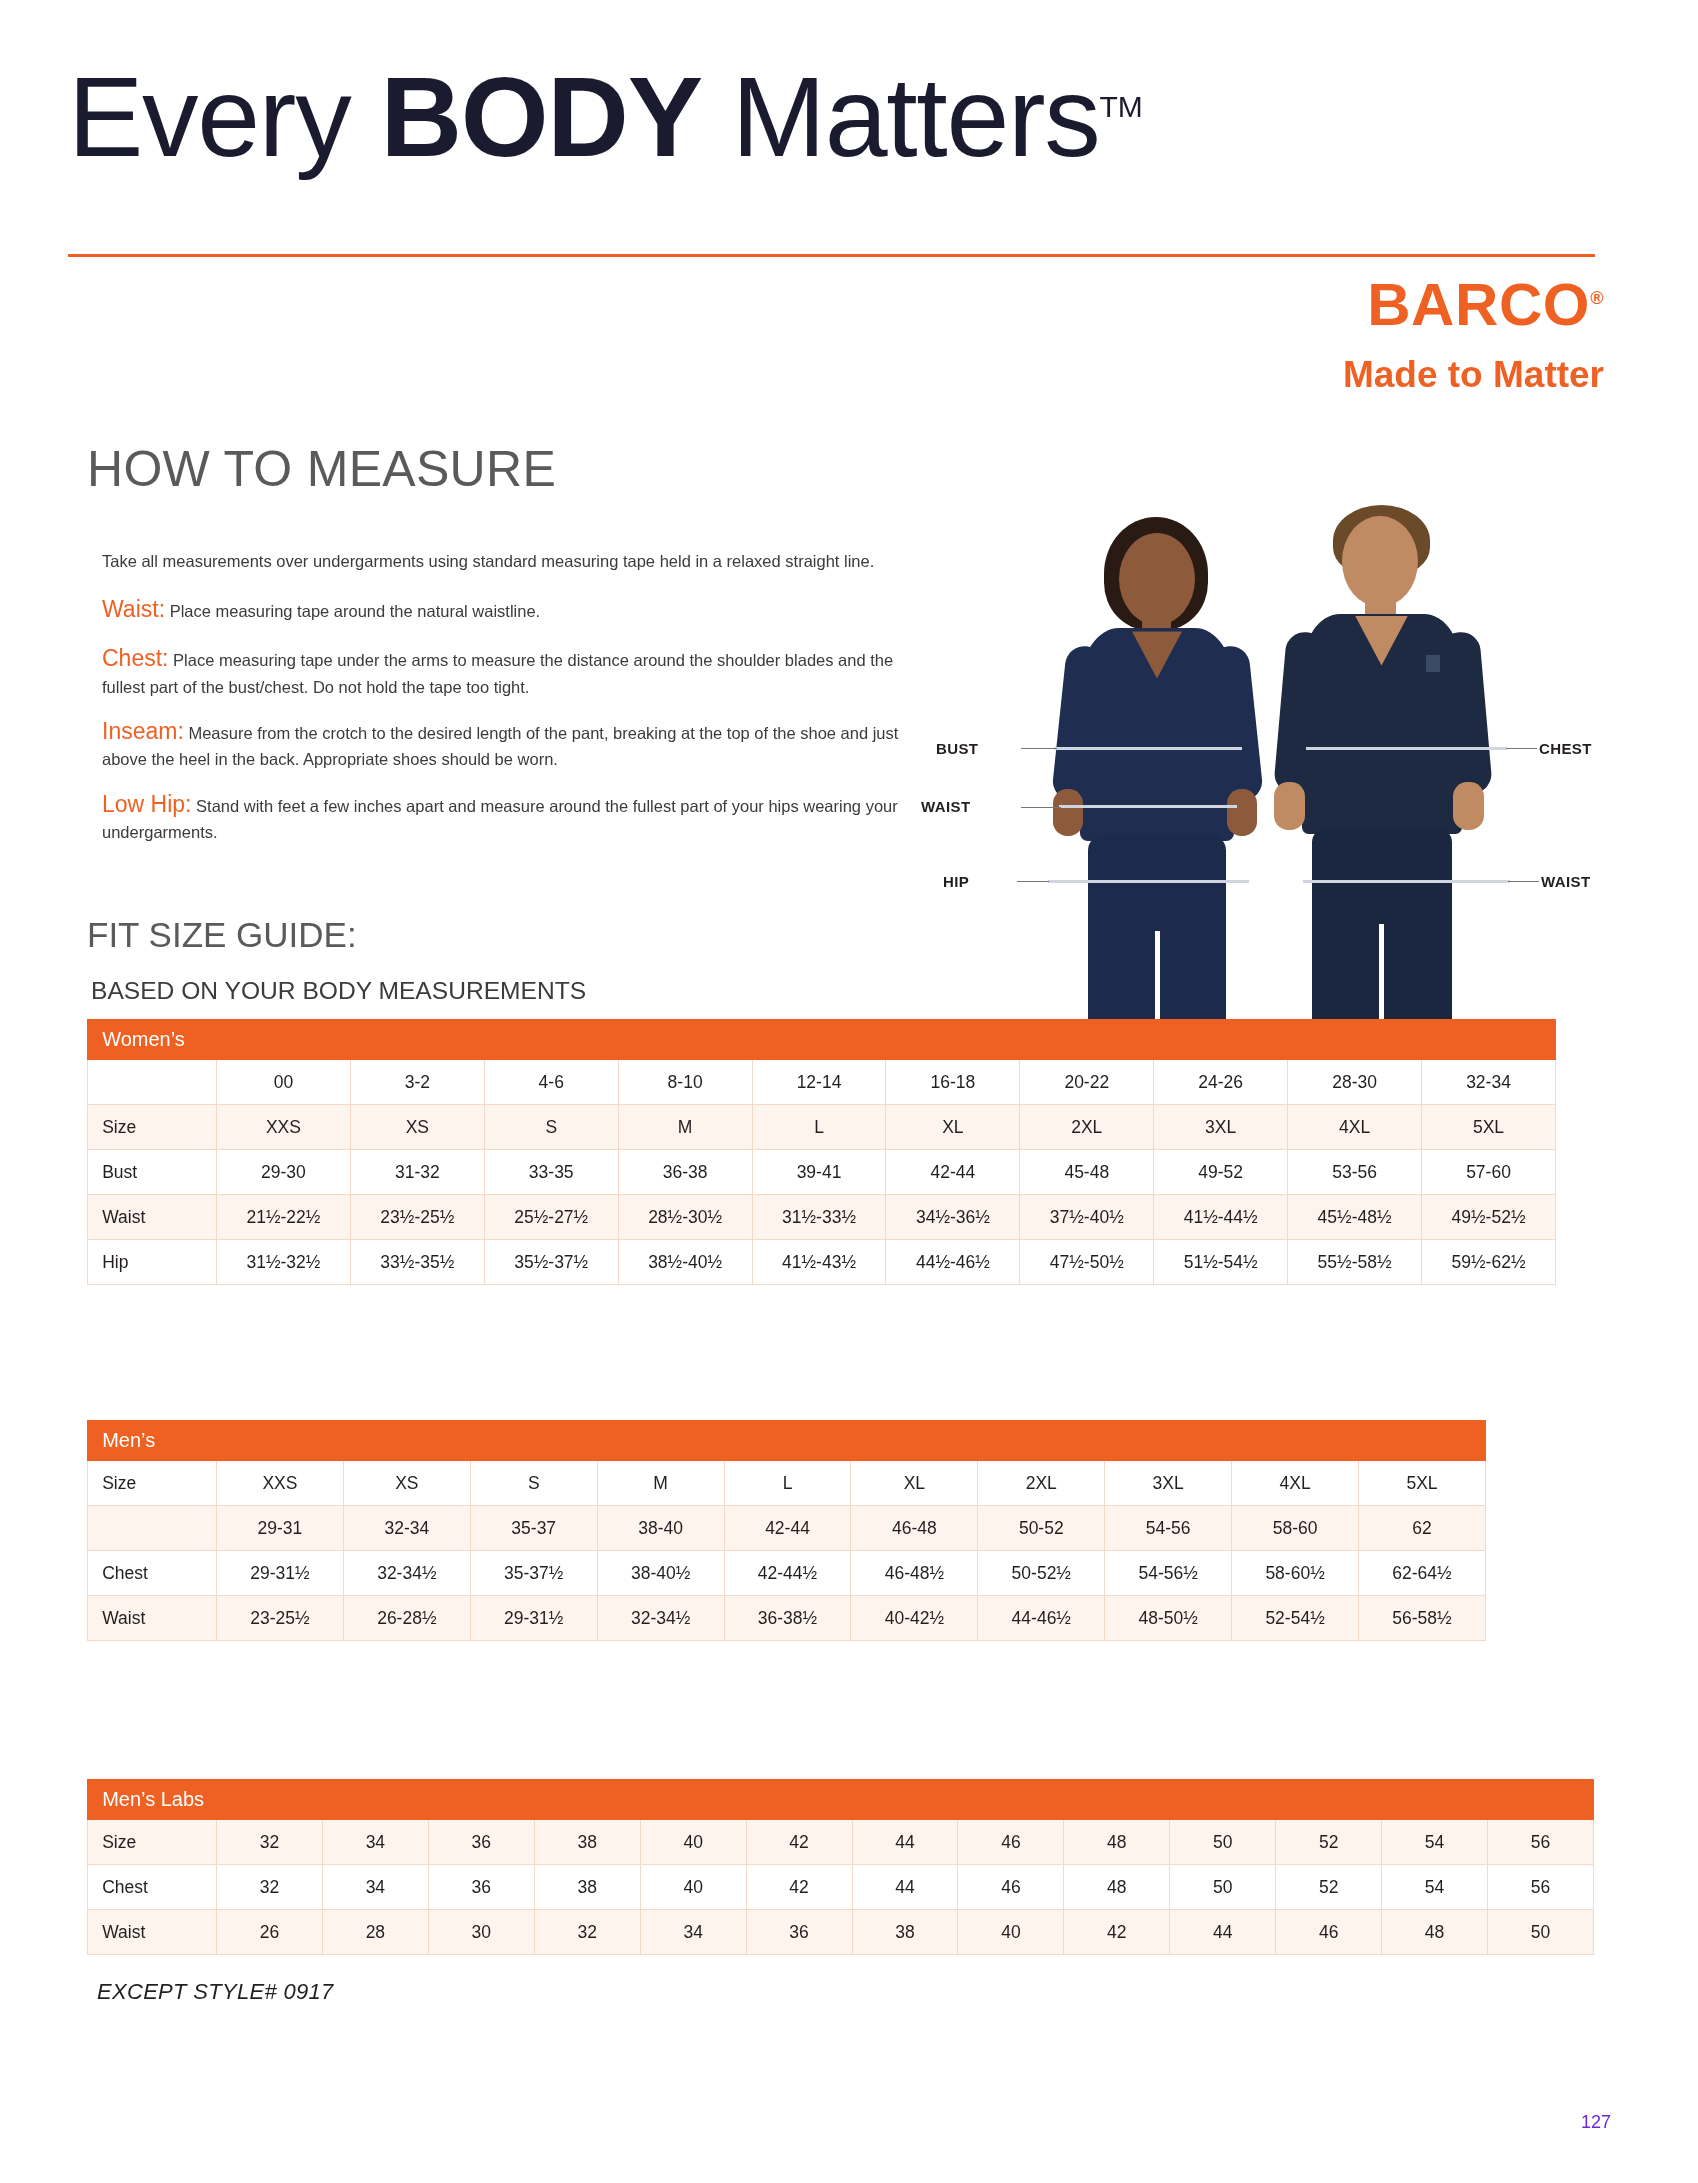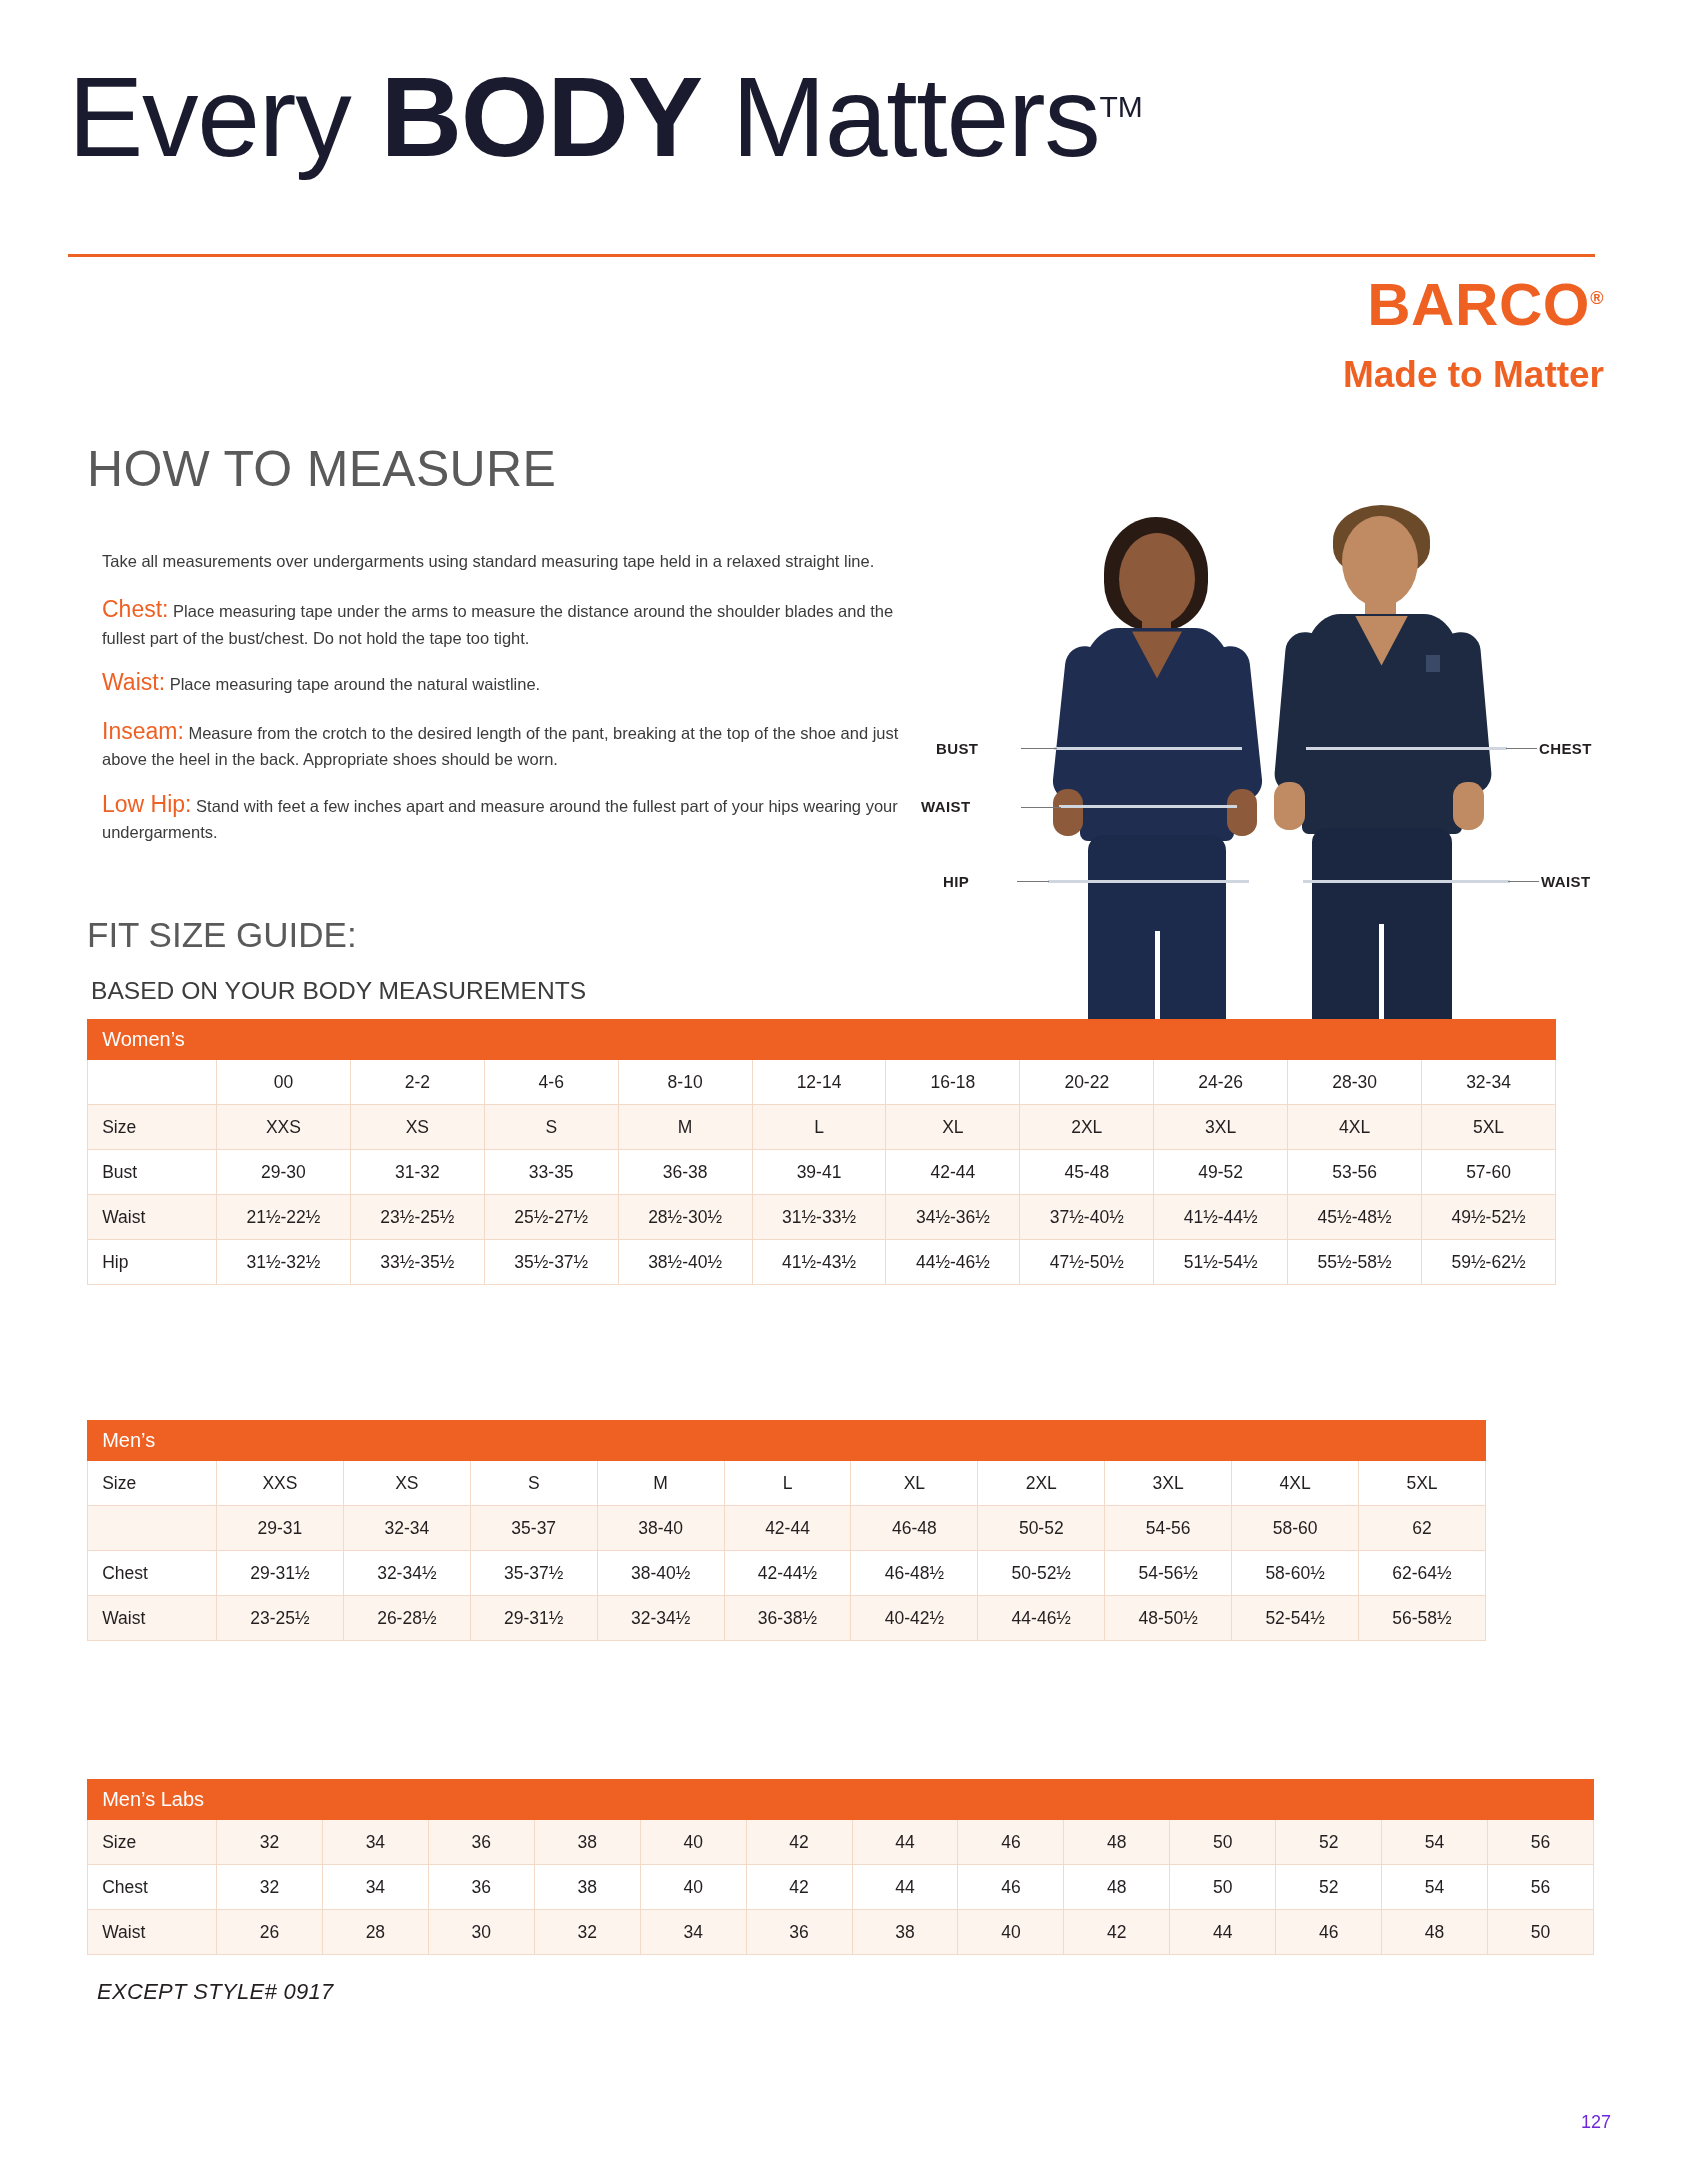--- a/index.html
+++ b/index.html
@@ -261,27 +261,27 @@
   <div class="brand">
     <div class="brand-name"><span>BARCO</span><span class="reg">®</span></div>
     <div class="brand-tag">Made to Matter</div>
   </div>
 
   <div class="how-title">HOW TO MEASURE</div>
   <div class="how-body">
     <p class="how-intro">Take all measurements over undergarments using standard measuring tape held in a relaxed straight line.</p>
 
     <p class="how-item">
+      <span class="lbl">Waist:</span>
+      <span class="txt">Place measuring tape around the natural waistline.</span>
+    </p>
+
+    <p class="how-item">
       <span class="lbl">Chest:</span>
       <span class="txt">Place measuring tape under the arms to measure the distance around the shoulder blades and the fullest part of the bust/chest. Do not hold the tape too tight.</span>
-    </p>
-
-    <p class="how-item">
-      <span class="lbl">Waist:</span>
-      <span class="txt">Place measuring tape around the natural waistline.</span>
     </p>
 
     <p class="how-item">
       <span class="lbl">Inseam:</span>
       <span class="txt">Measure from the crotch to the desired length of the pant, breaking at the top of the shoe and just above the heel in the back. Appropriate shoes should be worn.</span>
     </p>
 
     <p class="how-item">
       <span class="lbl">Low Hip:</span>
       <span class="txt">Stand with feet a few inches apart and measure around the fullest part of your hips wearing your undergarments.</span>
@@ -343,21 +343,21 @@
   <div class="fit-sub">BASED ON YOUR BODY MEASUREMENTS</div>
 
   <table class="size-table" id="womens-table">
     <tbody>
       <tr class="banner">
         <td colspan="11">Women’s</td>
       </tr>
       <tr class="plain">
         <td class="rowhead"></td>
         <td>00</td>
-        <td>2-2</td>
+        <td>3-2</td>
         <td>4-6</td>
         <td>8-10</td>
         <td>12-14</td>
         <td>16-18</td>
         <td>20-22</td>
         <td>24-26</td>
         <td>28-30</td>
         <td>32-34</td>
       </tr>
       <tr class="shade">

